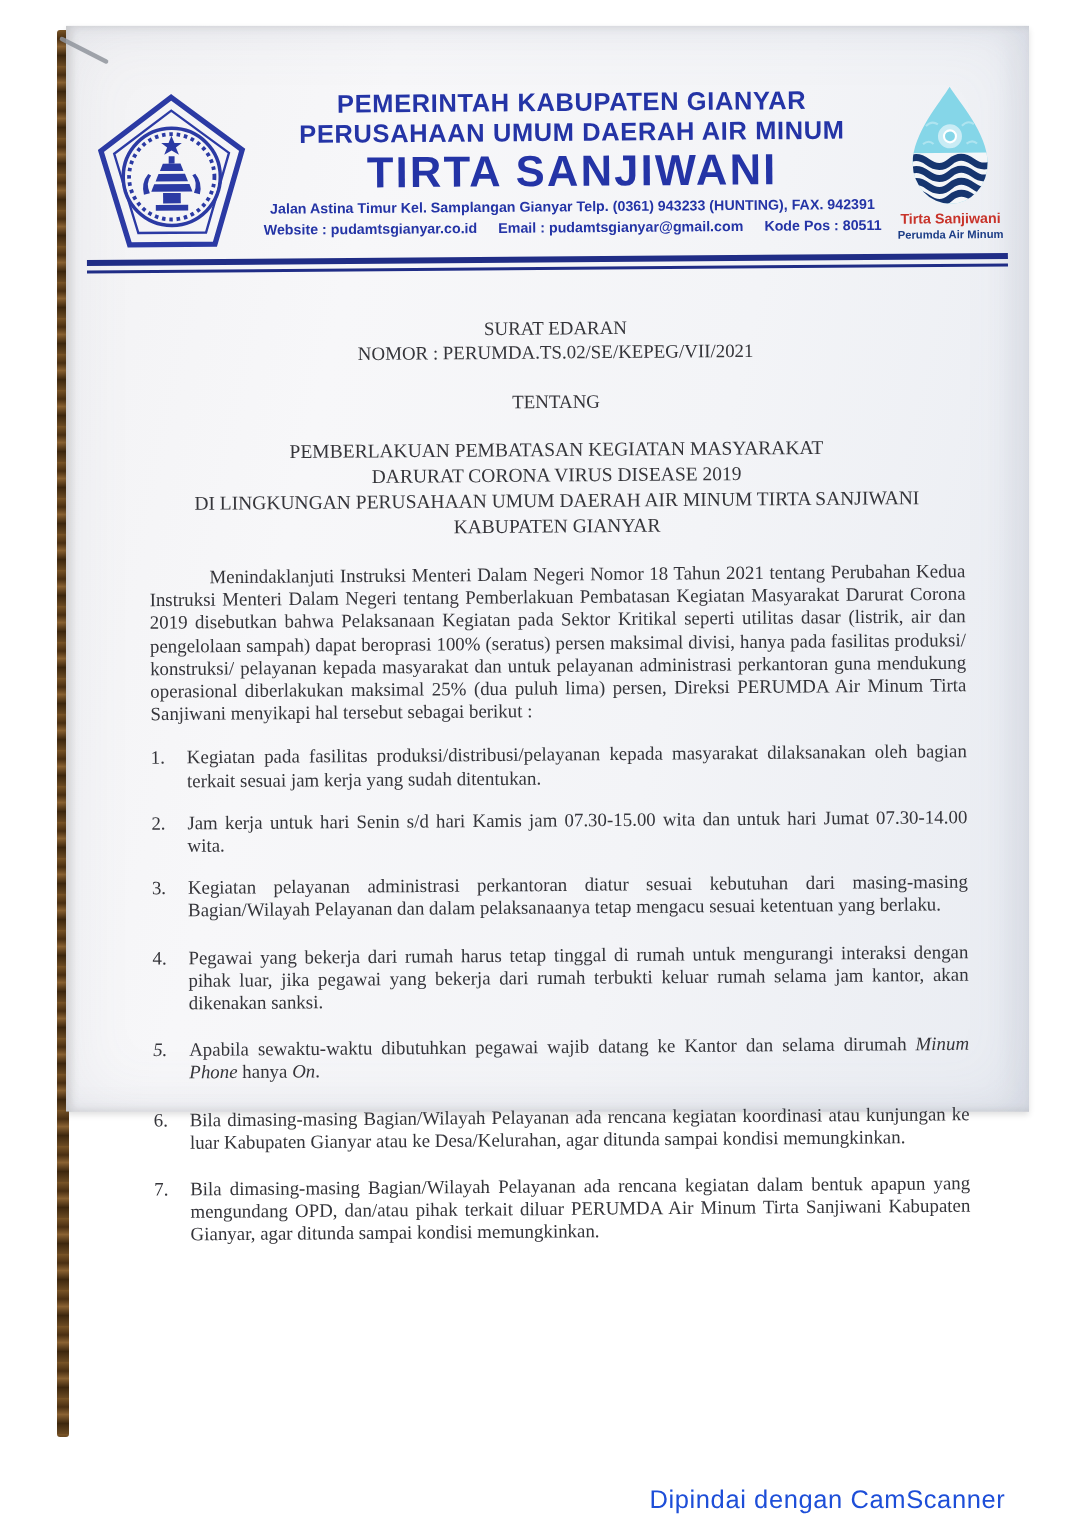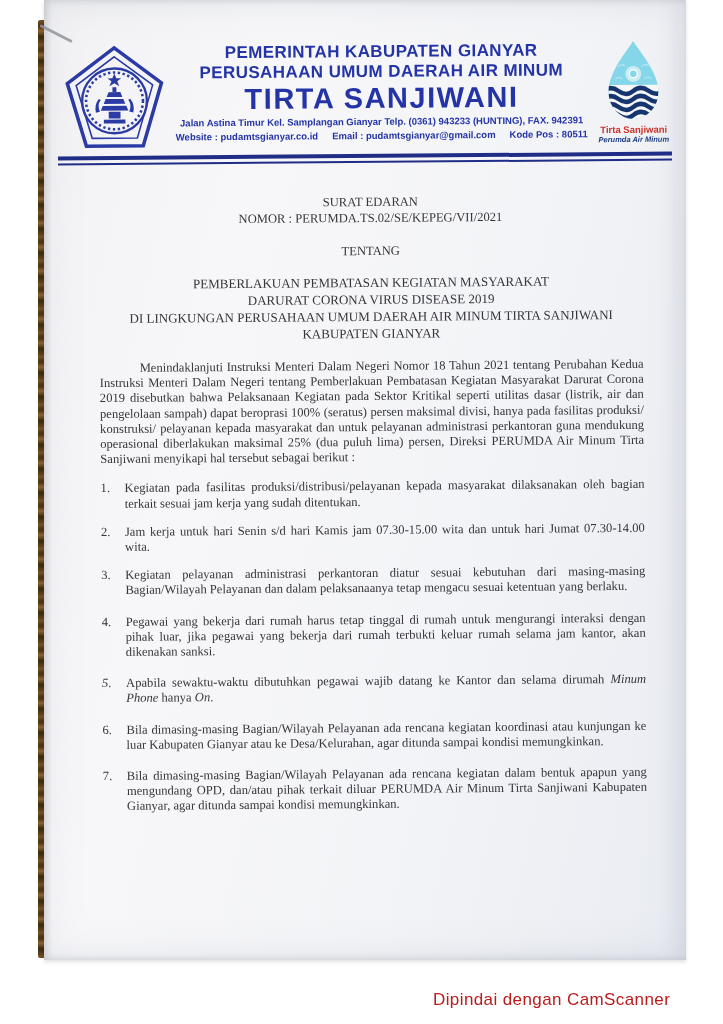--- a/index.html
+++ b/index.html
@@ -12,54 +12,54 @@
   }
 
   
   .table-edge {
     position:absolute; left:38px; top:20px; width:8px; height:938px;
     background:repeating-linear-gradient(180deg,
       #7a5527 0px, #4a2f12 6px, #8a6232 11px, #3d270e 17px, #6b4a22 24px);
     border-radius:2px;
   }
   .paper {
-    position:absolute; left:44px; top:0; width:642px; height:960px;
+    position:absolute; left:44px; top:17px; width:642px; height:724px;
     background:linear-gradient(103deg, #f2f2f4 0%, #f7f7f9 28%, #f3f4f7 62%, #e9ecf2 100%);
     box-shadow: inset 0 0 46px rgba(110,120,145,0.10),
                 inset -10px 0 18px rgba(130,140,165,0.13),
                 inset 3px 0 6px rgba(80,70,60,0.18),
                 0 2px 4px rgba(0,0,0,0.12);
   }
   .tilt { transform:rotate(-0.45deg); transform-origin:50% 20%; }
 
   .pen-mark {
     position:absolute; left:38px; top:32px; width:36px; height:3px;
     background:#8f949c; border-radius:2px; transform:rotate(27deg); opacity:.85;
   }
 
   .watermark {
     position:absolute; left:433px; top:990px;
-    font-size:17px; letter-spacing:.4px; color:#b91c1c; font-weight:400;
+    font-size:17px; letter-spacing:.4px; color:#1d4ed8; font-weight:400;
   }
 
   
   .letterhead { display:flex; align-items:flex-start; padding:38px 16px 0 20px; }
   .lh-left  { width:112px; flex:0 0 auto; padding-top:4px; }
   .lh-center{ flex:1 1 auto; text-align:center; color:#2434a6; padding-top:4px; }
   .lh-right { width:92px; flex:0 0 auto; text-align:center; padding-top:3px; }
 
   .lh-line1, .lh-line2 { font-size:17px; font-weight:bold; letter-spacing:.4px; line-height:20px; }
   .lh-company { font-size:29px; font-weight:bold; letter-spacing:1.5px; line-height:32px; }
   .lh-address { font-size:9.5px; font-weight:bold; line-height:12px; margin-top:2px; }
   .lh-contact { font-size:9.5px; font-weight:bold; line-height:13px; margin-top:1px;
                 display:flex; justify-content:center; gap:14px; }
   .lh-contact span { white-space:nowrap; }
 
   .logo-name { color:#c8332a; font-weight:bold; font-size:9.5px; line-height:10px; margin-top:2px; }
-  .logo-sub  { color:#1c3d86; font-weight:bold; font-style:italic; font-size:7.5px; line-height:9px; }
+  .logo-sub  { color:#1c3d86; font-weight:bold; font-size:7.5px; line-height:9px; }
 
   .rule { margin:4px 14px 0 14px; height:9px;
           border-top:4px solid #202d86; border-bottom:2px solid #202d86; }
 
   
   .doc {
     padding:14px 44px 0 54px;
     font-family:"Liberation Serif", serif;
     color:#35353a;
     font-size:12.6px; line-height:15.2px;

